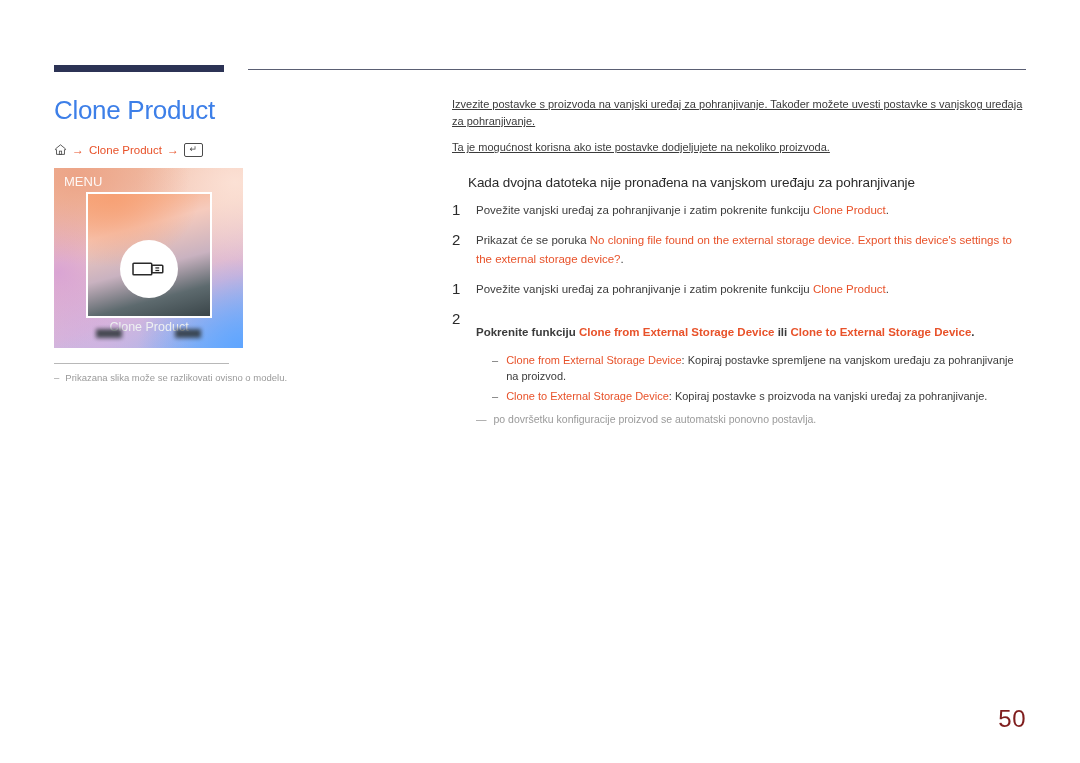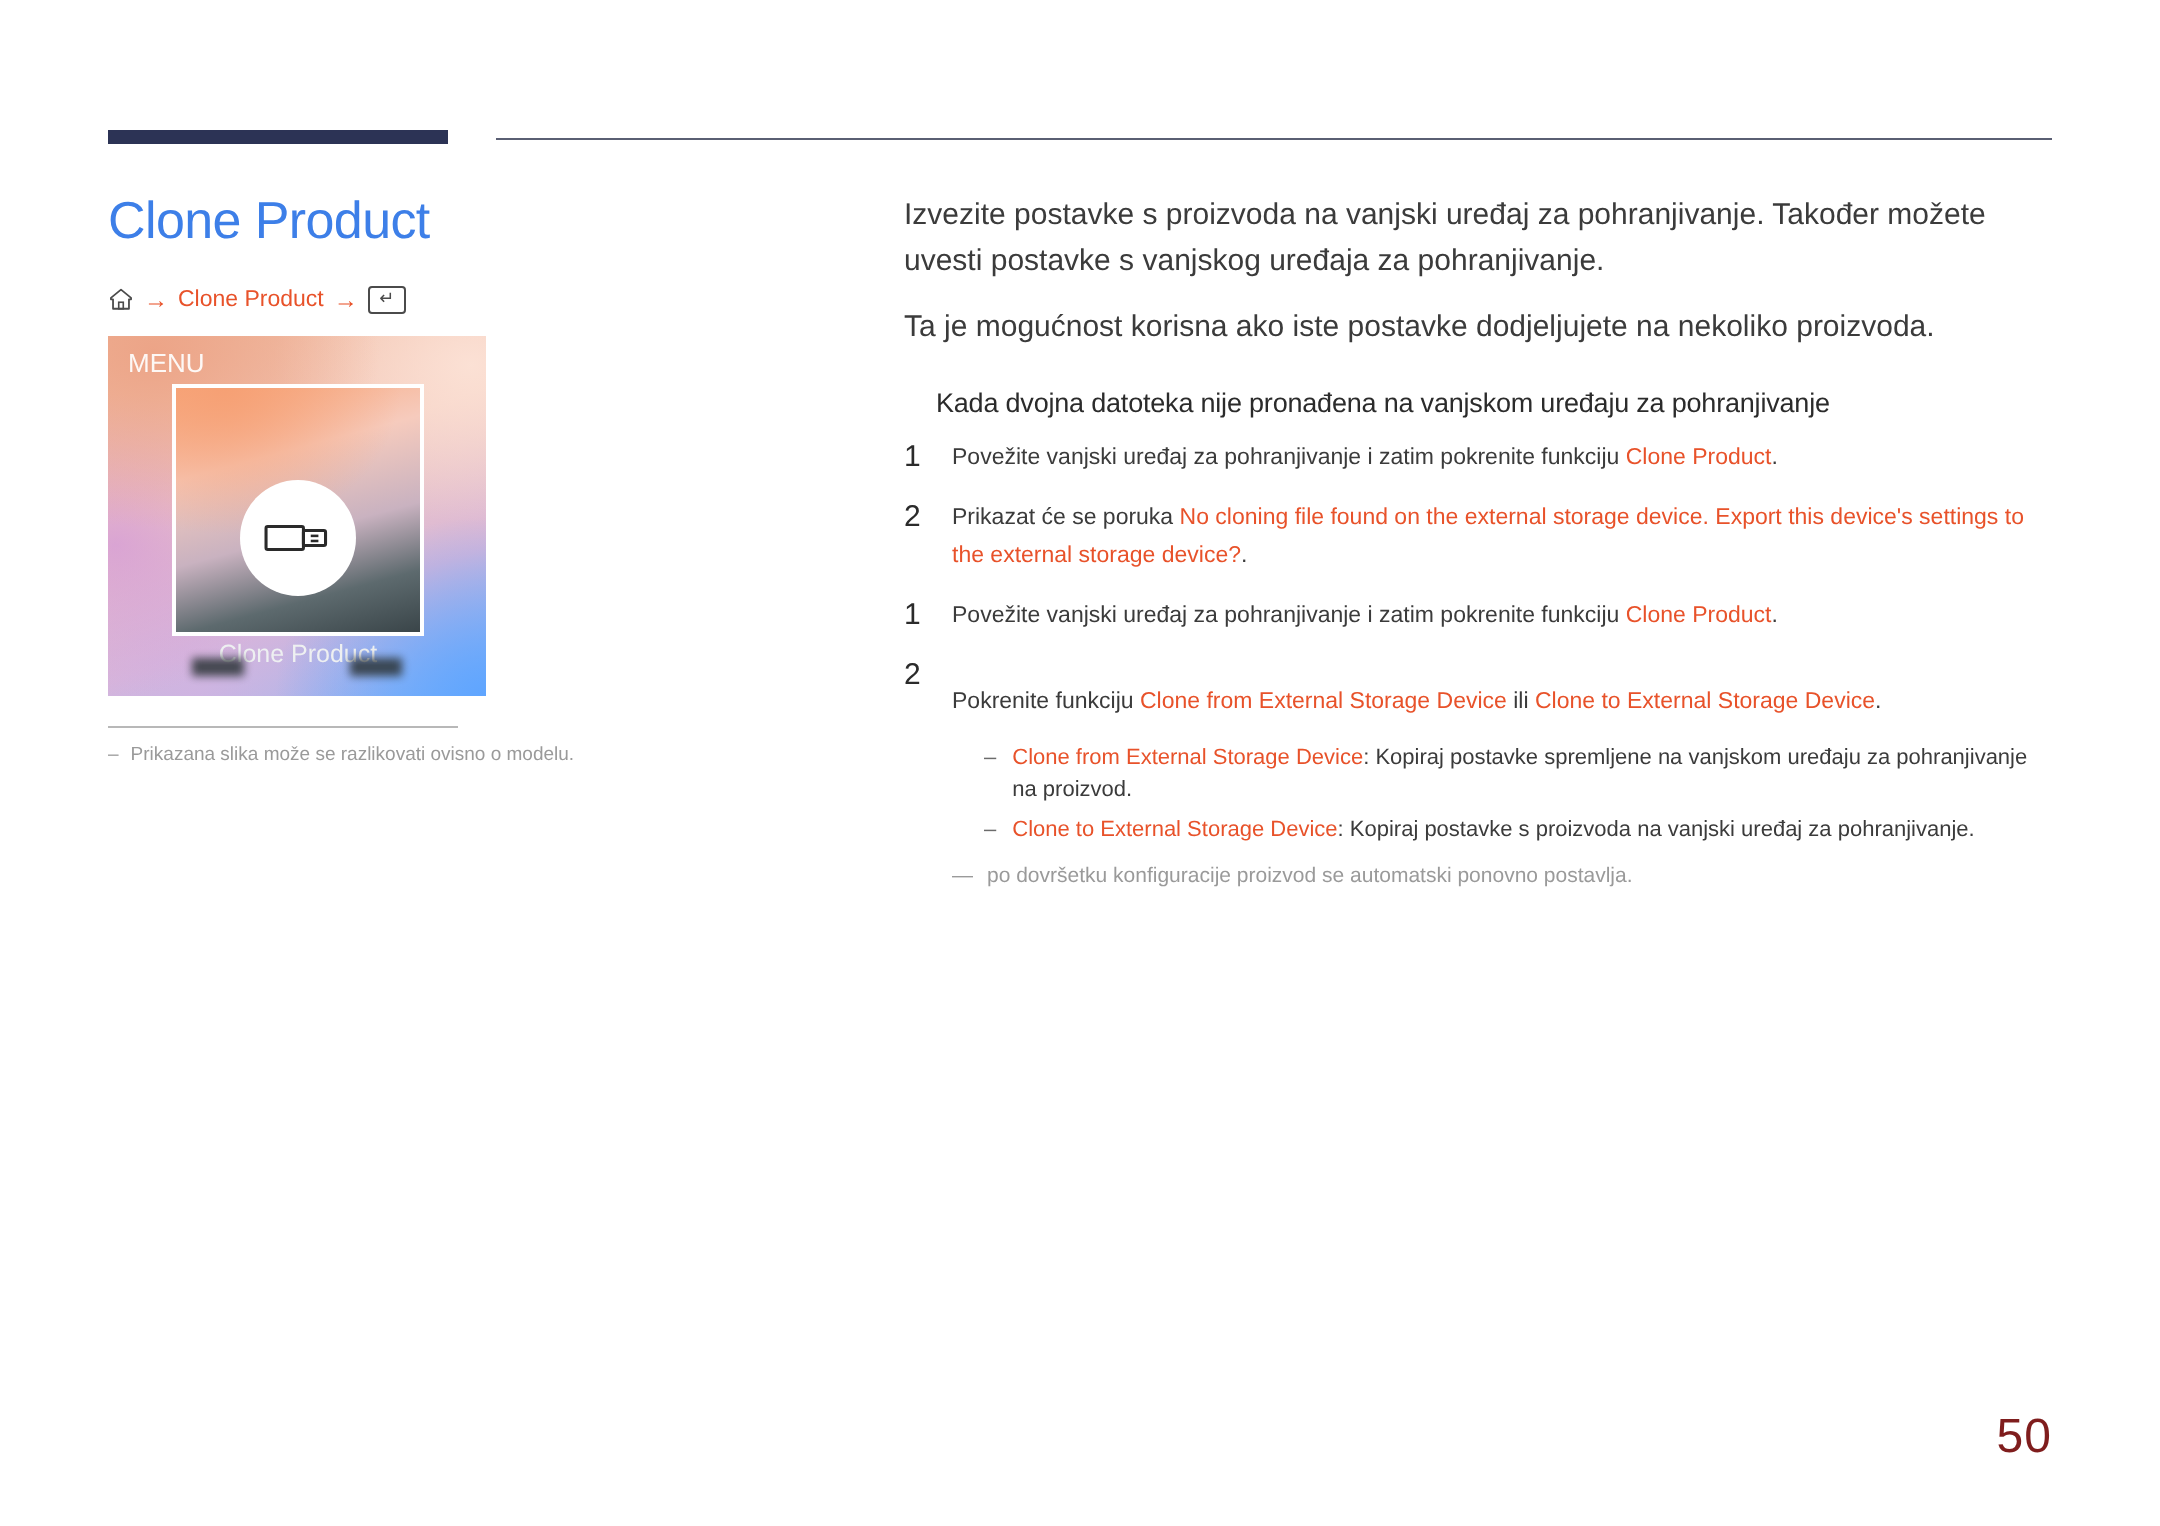--- a/index.html
+++ b/index.html
@@ -165,24 +165,25 @@
   }
 
   
   .right-col {
     position: absolute;
     left: 452px;
     top: 96px;
     width: 576px;
   }
   .para {
-    font-size: 15px;
+    font-size: 11px;
     line-height: 1.55;
     color: #3b3b3b;
     margin: 0 0 9px 0;
+    text-decoration: underline;
   }
   .section-head {
     font-size: 13.5px;
     color: #2b2b2b;
     margin: 19px 0 6px 16px;
     font-weight: 400;
     letter-spacing: -0.1px;
   }
   .step {
     display: flex;
@@ -200,20 +201,21 @@
     font-size: 11.5px;
     line-height: 1.65;
     color: #3b3b3b;
   }
   .hl { color: #e8522a; }
   .sub-para {
     margin-top: 13px;
     font-size: 11.5px;
     line-height: 1.65;
     color: #3b3b3b;
+    font-weight: bold;
   }
   .bullets {
     margin-top: 10px;
     margin-left: 16px;
   }
   .bullet {
     display: flex;
     gap: 8px;
     font-size: 11px;
     line-height: 1.5;

